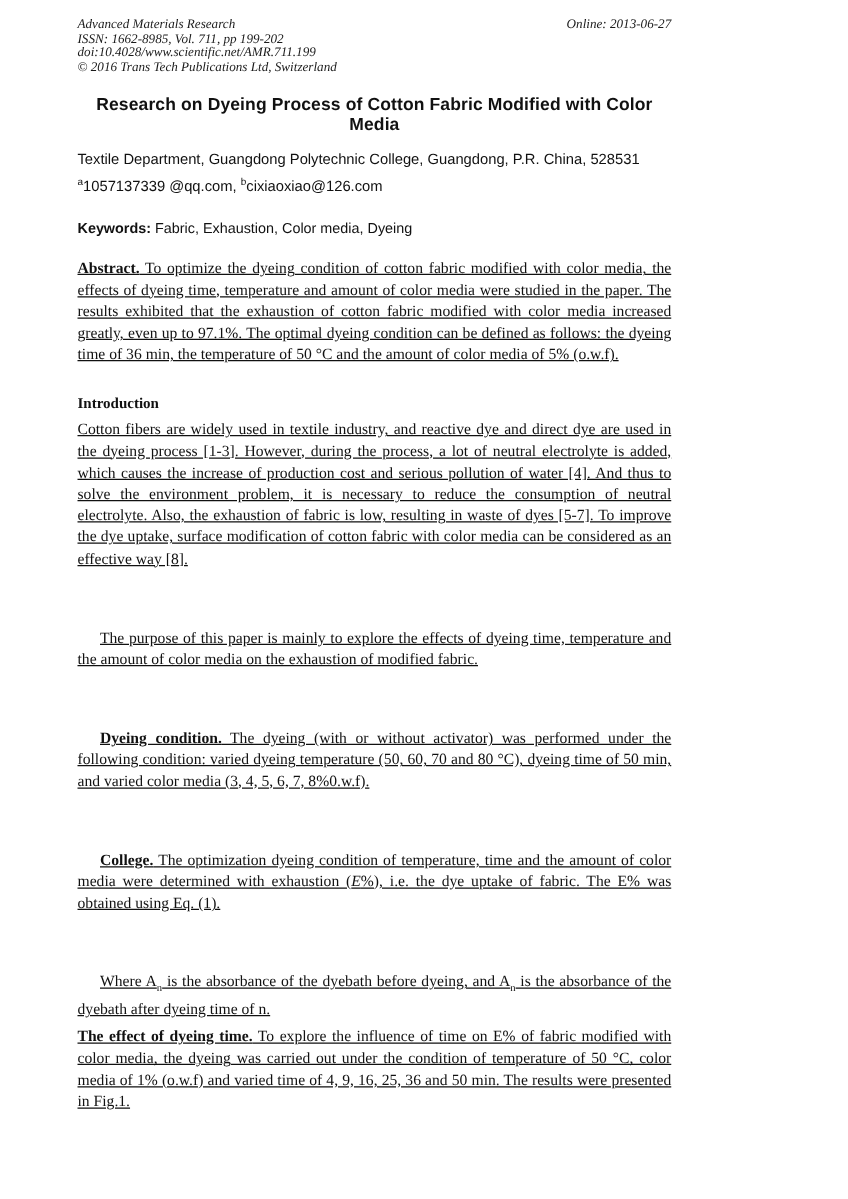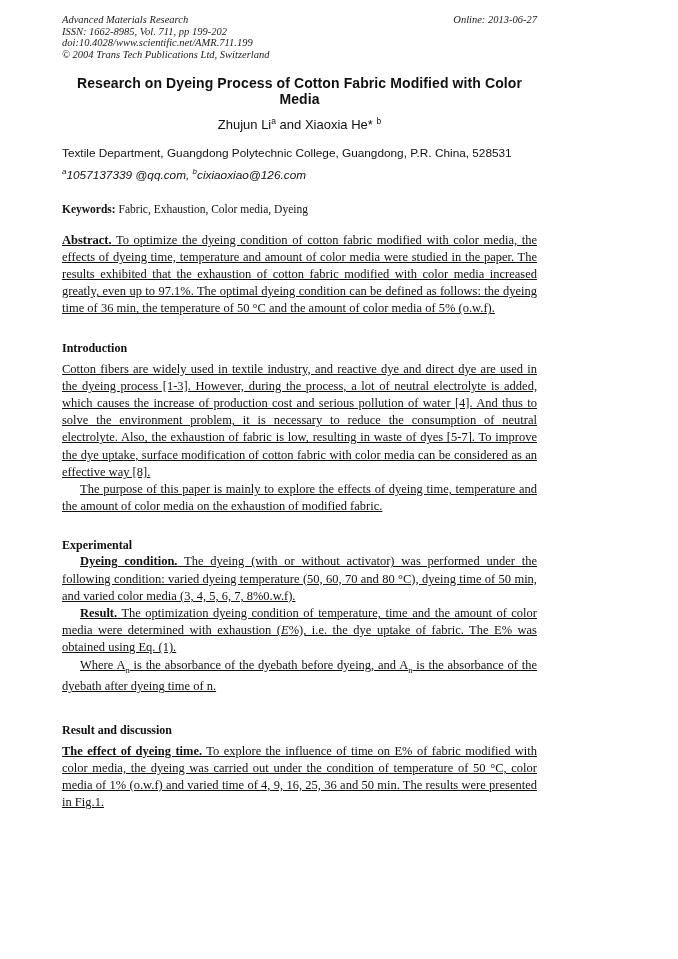--- a/index.html
+++ b/index.html
@@ -39,24 +39,24 @@
     font-size: 13px;
     text-align: center;
     margin-top: 9px;
   }
   .authors sup { font-size: 8.5px; }
   .affil, .emails {
     font-family: "Liberation Sans", sans-serif;
     font-size: 11.8px;
   }
   .affil { margin-top: 13px; }
-  .emails { margin-top: 7px; font-style: italic; }
+  .emails { margin-top: 7px; }
   .emails sup { font-size: 8px; }
   .kw {
-    font-family: Liberation Serif, serif;
+    font-family: Liberation Sans, sans-serif;
     font-size: 11.5px;
     margin: 21px 0 0 0;
   }
   .kw b { font-weight: bold; }
   
   .para {
     font-family: "Liberation Serif", serif;
     font-size: 12.5px;
     line-height: 17.2px;
     text-align: justify;
@@ -67,21 +67,21 @@
   .abstract { margin-top: 17px; }
   .sect-head {
     font-family: "Liberation Serif", serif;
     font-weight: bold;
     font-size: 12px;
     margin: 0;
   }
   .mt-para   { margin-top: 5px; }
   .mt-exp    { margin-top: 23px; }
   .mt-res    { margin-top: 27px; }
-  .indent { text-indent: 18px; }
+  .indent { text-indent: 18px; margin-top: 46px; }
   sub { font-size: 8.5px; }
   
   .eq-row {
     position: relative;
     font-family: "Liberation Serif", serif;
     font-size: 12.5px;
     line-height: 17.2px;
     text-align: center;
     margin-top: 2px;
   }
@@ -95,44 +95,41 @@
 </head>
 <body>
 
 <div class="page">
 
   <header class="hdr">
     <div class="hdr-left">
       <div>Advanced Materials Research</div>
       <div>ISSN: 1662-8985, Vol. 711, pp 199-202</div>
       <div>doi:10.4028/www.scientific.net/AMR.711.199</div>
-      <div>© 2004 Trans Tech Publications Ltd, Switzerland</div>
+      <div>© 2016 Trans Tech Publications Ltd, Switzerland</div>
     </div>
     <div class="hdr-right">Online: 2013-06-27</div>
   </header>
 
   <h1 class="title">Research on Dyeing Process of Cotton Fabric Modified with Color Media</h1>
 
-  <div class="authors"><span>Zhujun Li</span><sup>a</sup><span> and Xiaoxia He</span><span>*</span>&nbsp;<sup>b</sup></div>
 
   <div class="affil">Textile Department, Guangdong Polytechnic College, Guangdong, P.R. China, 528531</div>
 
   <div class="emails"><sup>a</sup><span>1057137339 @qq.com, </span><sup>b</sup><span>cixiaoxiao@126.com</span></div>
 
   <p class="kw"><b>Keywords:</b><span> Fabric, Exhaustion, Color media, Dyeing</span></p>
 
   <p class="para abstract"><b>Abstract.</b><span> To optimize the dyeing condition of cotton fabric modified with color media, the effects of dyeing time, temperature and amount of color media were studied in the paper. The results exhibited that the exhaustion of cotton fabric modified with color media increased greatly, even up to 97.1%. The optimal dyeing condition can be defined as follows: the dyeing time of 36 min, the temperature of 50 °C and the amount of color media of 5% (o.w.f).</span></p>
 
   <h2 class="sect-head mt-exp">Introduction</h2>
   <p class="para mt-para">Cotton fibers are widely used in textile industry, and reactive dye and direct dye are used in the dyeing process [1-3]. However, during the process, a lot of neutral electrolyte is added, which causes the increase of production cost and serious pollution of water [4]. And thus to solve the environment problem, it is necessary to reduce the consumption of neutral electrolyte. Also, the exhaustion of fabric is low, resulting in waste of dyes [5-7]. To improve the dye uptake, surface modification of cotton fabric with color media can be considered as an effective way [8].</p>
   <p class="para indent">The purpose of this paper is mainly to explore the effects of dyeing time, temperature and the amount of color media on the exhaustion of modified fabric.</p>
 
-  <h2 class="sect-head mt-exp">Experimental</h2>
   <p class="para indent"><b>Dyeing condition.</b><span> The dyeing (with or without activator) was performed under the following condition: varied dyeing temperature (50, 60, 70 and 80 °C), dyeing time of 50 min, and varied color media (3, 4, 5, 6, 7, 8%0.w.f).</span></p>
-  <p class="para indent"><b>Result.</b><span> The optimization dyeing condition of temperature, time and the amount of color media were determined with exhaustion (</span><i>E</i><span>%), i.e. the dye uptake of fabric. The E% was obtained using Eq. (1).</span></p>
+  <p class="para indent"><b>College.</b><span> The optimization dyeing condition of temperature, time and the amount of color media were determined with exhaustion (</span><i>E</i><span>%), i.e. the dye uptake of fabric. The E% was obtained using Eq. (1).</span></p>
 
 
   <p class="para indent"><span>Where A</span><sub>n</sub><span> is the absorbance of the dyebath before dyeing, and A</span><sub>n</sub><span> is the absorbance of the dyebath after dyeing time of n.</span></p>
 
-  <h2 class="sect-head mt-res">Result and discussion</h2>
   <p class="para mt-para"><b>The effect of dyeing time.</b><span> To explore the influence of time on E% of fabric modified with color media, the dyeing was carried out under the condition of temperature of 50 °C, color media of 1% (o.w.f) and varied time of 4, 9, 16, 25, 36 and 50 min. The results were presented in Fig.1.</span></p>
 
 </div>
 
 </body></html>

